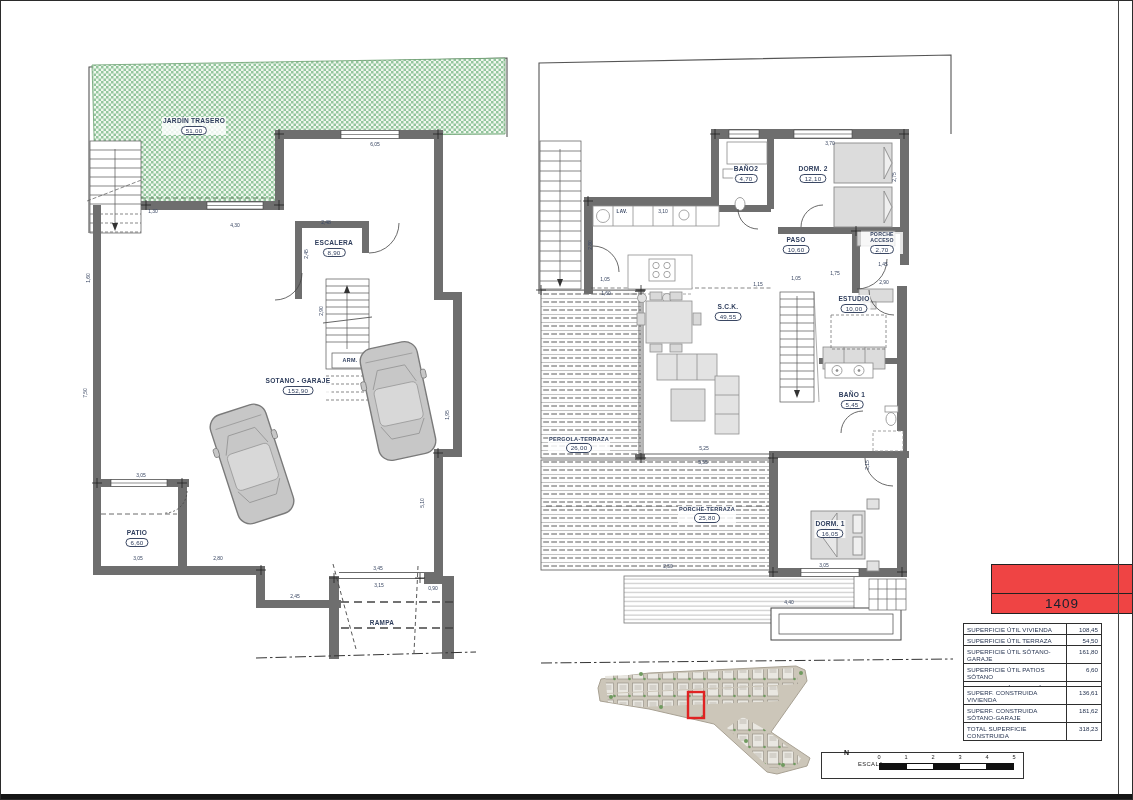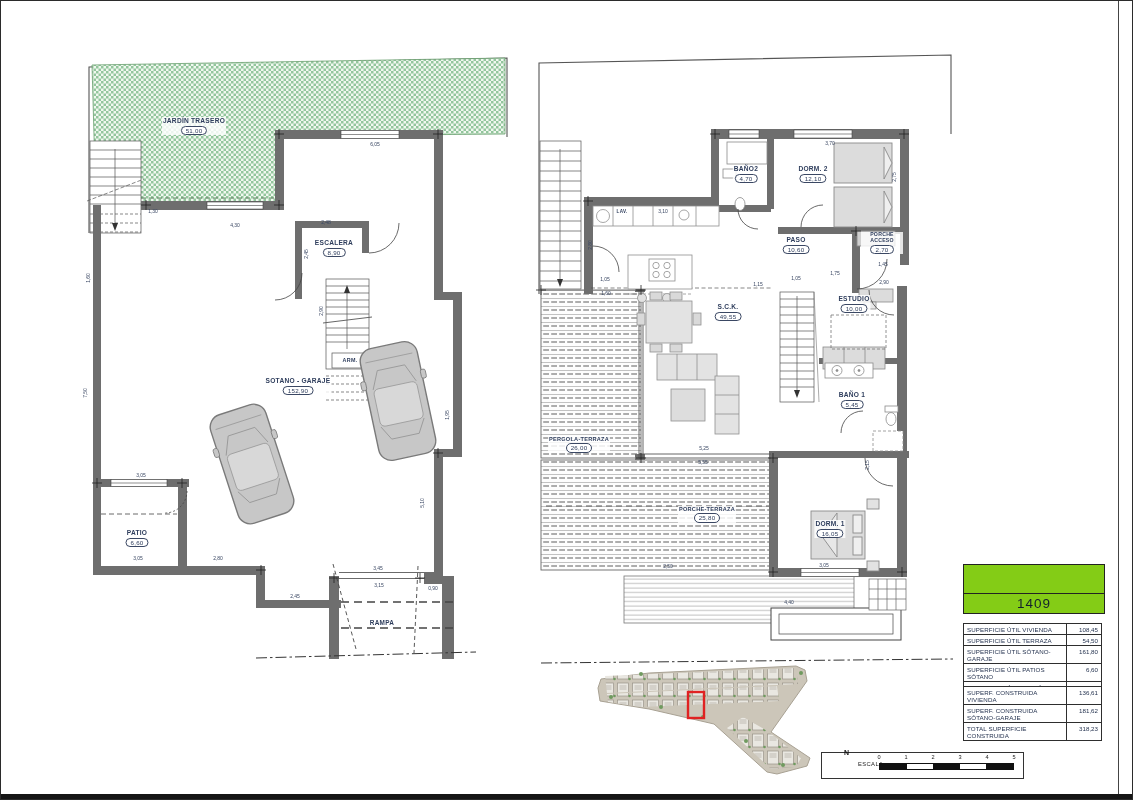--- a/index.html
+++ b/index.html
@@ -15,22 +15,22 @@
       background:rgba(255,255,255,.82);padding:0 1px;}
   .rm .val{display:inline-block;border:.9px solid #3a4763;border-radius:6px;padding:0 4px;
       margin-top:1px;font-weight:400;font-size:6.2px;background:#fff;}
   .rm.wrap{white-space:normal;width:40px;}
   .ann{position:absolute;transform:translate(-50%,-50%);color:#2e3d5c;font-size:5.4px;
       font-weight:700;letter-spacing:.3px;background:rgba(255,255,255,.8);padding:0 1px;white-space:nowrap;}
   .dim{position:absolute;transform:translate(-50%,-50%);color:#3a4763;font-size:5px;white-space:nowrap;}
   .dim.v{transform:translate(-50%,-50%) rotate(-90deg);}
 
   
-  .unitbox{position:absolute;left:962px;top:563px;width:142px;height:50px;border:1.3px solid #222;
-      box-sizing:border-box;background:#84cc16;}
+  .unitbox{position:absolute;left:990px;top:563px;width:142px;height:50px;border:1.3px solid #222;
+      box-sizing:border-box;background:#ef4444;}
   .unitbox .cell-top{height:29px;border-bottom:1.1px solid #222;box-sizing:border-box;}
   .unitbox .cell-num{height:19px;display:flex;align-items:center;justify-content:center;
       font-size:13.5px;color:#14202e;letter-spacing:1px;}
   .tblock{position:absolute;left:962px;width:139px;font-size:6.2px;color:#24324f;}
   .trow{display:flex;border:.9px solid #2e2e2e;margin-top:-.9px;background:#fff;align-items:stretch;}
   .trow .lbl{flex:1;padding:1.6px 3px 1.4px;border-right:.9px solid #2e2e2e;letter-spacing:.1px;}
   .trow .v{width:28px;text-align:right;padding:1.6px 3px 1.4px;}
 
   
   .scalebox{position:absolute;left:820px;top:751px;width:203px;height:27px;border:1.4px solid #333;

